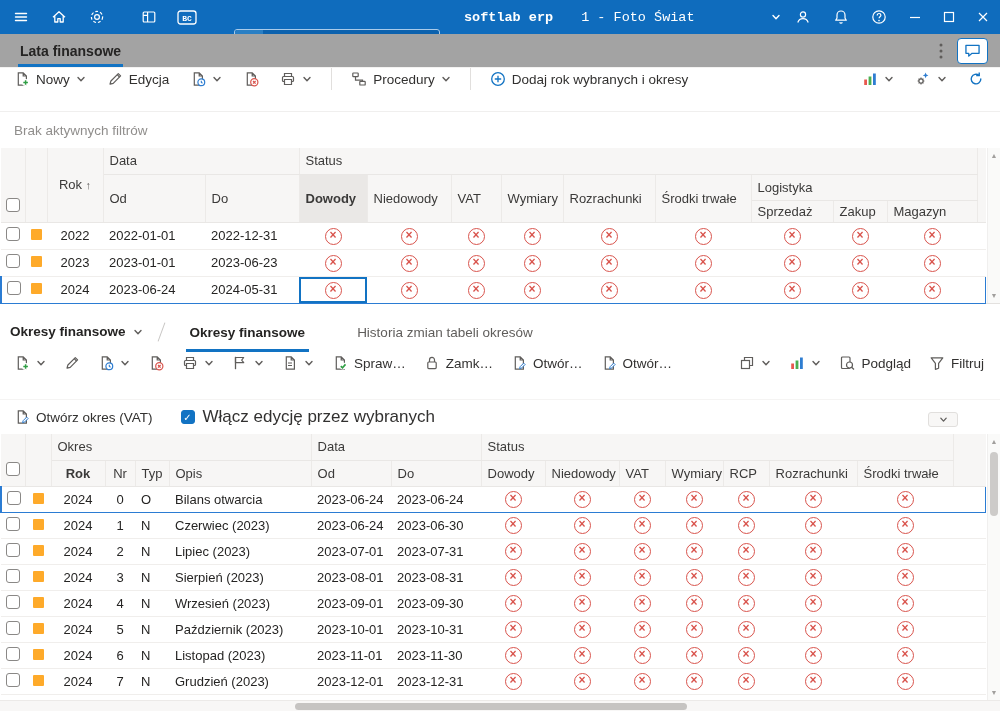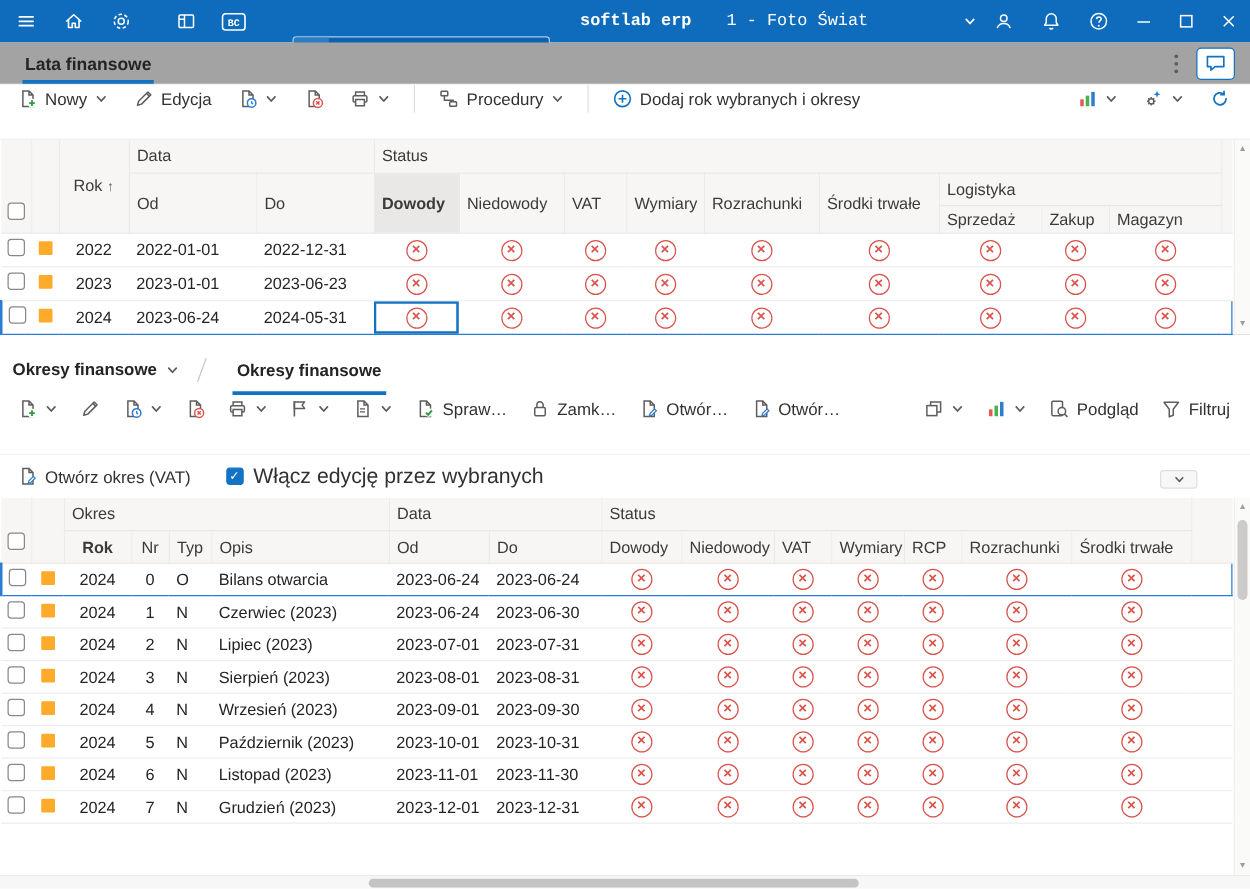--- a/index.html
+++ b/index.html
@@ -351,20 +351,23 @@
       <button class="tbtn">
         <span class="icon">
           <svg viewBox="0 0 16 16">
             <path d="M12.8 8A4.8 4.8 0 1 1 11 4.3" stroke="#1273c3" stroke-width="1.4" fill="none" stroke-linecap="round"></path>
             <path d="M11.2 1.6v3h-3" stroke="#1273c3" stroke-width="1.4" fill="none"></path>
           </svg>
         </span>
       </button>
     </div>
 
+  <div class="filterbar">
+    <span>Brak aktywnych filtrów</span>
+  </div>
 
   <div class="gridwrap upper">
     <table id="years-table" class="grid">
         <colgroup>
           <col style="width:24px">
           <col style="width:22px">
           <col style="width:56px">
           <col style="width:102px">
           <col style="width:94px">
           <col style="width:68px">
@@ -468,20 +471,21 @@
     <div class="part-selector">
       <span>Okresy finansowe</span>
       <span class="chev">
           <svg viewBox="0 0 10 10">
             <path d="M2 3.5 5 6.8 8 3.5" stroke="currentColor" stroke-width="1.4" fill="none" stroke-linecap="round" stroke-linejoin="round"></path>
           </svg>
         </span>
     </div>
     <span class="slash"></span>
     <div class="subtab active"><span>Okresy finansowe</span></div>
+    <div class="subtab"><span>Historia zmian tabeli okresów</span></div>
   </div>
 
   <div class="toolbar lower" id="toolbar-lower">
       <button class="tbtn">
         <span class="icon">
           <svg viewBox="0 0 16 16">
             <path d="M4.3 1.8h4.9l3.2 3.2v9.2H4.3Z M9.2 1.8v3.2h3.2" stroke="#5f5d5b" stroke-width="1.2" fill="none"></path>
             <circle cx="11.6" cy="11.5" r="3.6" fill="#fff"></circle>
             <path d="M11.6 9.2v4.6M9.3 11.5h4.6" stroke="#2f9e44" stroke-width="1.5"></path>
           </svg>

